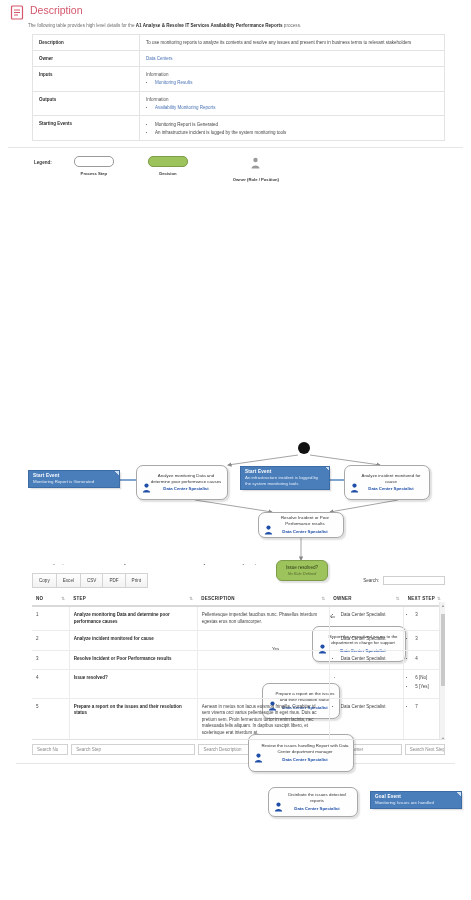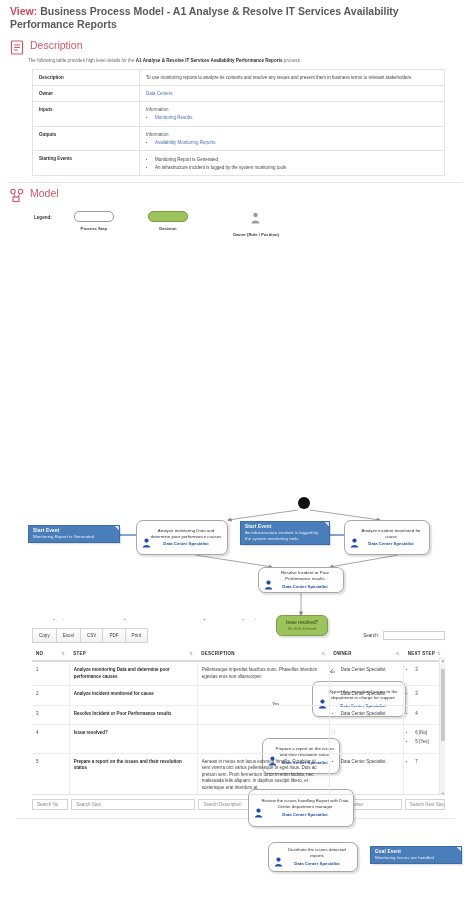--- a/index.html
+++ b/index.html
@@ -134,24 +134,20 @@
          color: #8a8a8a; display: flex; align-items: center; padding: 0 4px; overflow: hidden; white-space: nowrap; }
   .f-no { width: 9%; } .f-step { width: 31%; } .f-desc { width: 32%; }
   .f-own { width: 18%; } .f-next { width: 10%; }
   .bot-div { height: 1px; background: #e6e6e6; margin: 8px 8px 0 8px; }
 </style>
 </head>
 <body>
 
 <div class="page">
 
-  <div class="view-title">
-    <span class="lbl">View:</span>
-    <span class="txt">Business Process Model - A1 Analyse &amp; Resolve IT Services Availability Performance Reports</span>
-  </div>
 
   <div class="sec-head">
     <span class="sec-ico">
       <svg width="14" height="15" viewBox="0 0 14 15">
         <rect x="1.5" y="1" width="11" height="13" rx="1" fill="#fff" stroke="#d4566a" stroke-width="1.2"></rect>
         <line x1="4" y1="5" x2="10" y2="5" stroke="#d4566a" stroke-width="1"></line>
         <line x1="4" y1="7.5" x2="10" y2="7.5" stroke="#d4566a" stroke-width="1"></line>
         <line x1="4" y1="10" x2="8" y2="10" stroke="#d4566a" stroke-width="1"></line>
       </svg>
     </span>
@@ -202,32 +198,20 @@
             <li>An infrastructure incident is logged by the system monitoring tools</li>
           </ul>
         </td>
       </tr>
     </tbody>
       </table>
   </div>
 
   <div class="divider"></div>
 
-  <div class="sec-head">
-    <span class="sec-ico">
-      <svg width="14" height="15" viewBox="0 0 14 15">
-        <circle cx="3" cy="3.5" r="2.2" fill="none" stroke="#d4566a" stroke-width="1.1"></circle>
-        <circle cx="10.5" cy="3.5" r="2.2" fill="none" stroke="#d4566a" stroke-width="1.1"></circle>
-        <rect x="3" y="9" width="6" height="4.5" fill="none" stroke="#d4566a" stroke-width="1.1"></rect>
-        <line x1="4" y1="5.6" x2="5" y2="9" stroke="#d4566a" stroke-width="1"></line>
-        <line x1="9.8" y1="5.6" x2="8" y2="9" stroke="#d4566a" stroke-width="1"></line>
-      </svg>
-    </span>
-    <div class="sec-title">Model</div>
-  </div>
 
   <div class="legend">
     <div class="legend-lbl">Legend:</div>
     <div class="lg-item">
       <div class="lg-shape-a"></div>
       <div class="lg-cap">Process Step</div>
     </div>
     <div class="lg-item">
       <div class="lg-shape-b"></div>
       <div class="lg-cap">Decision</div>

